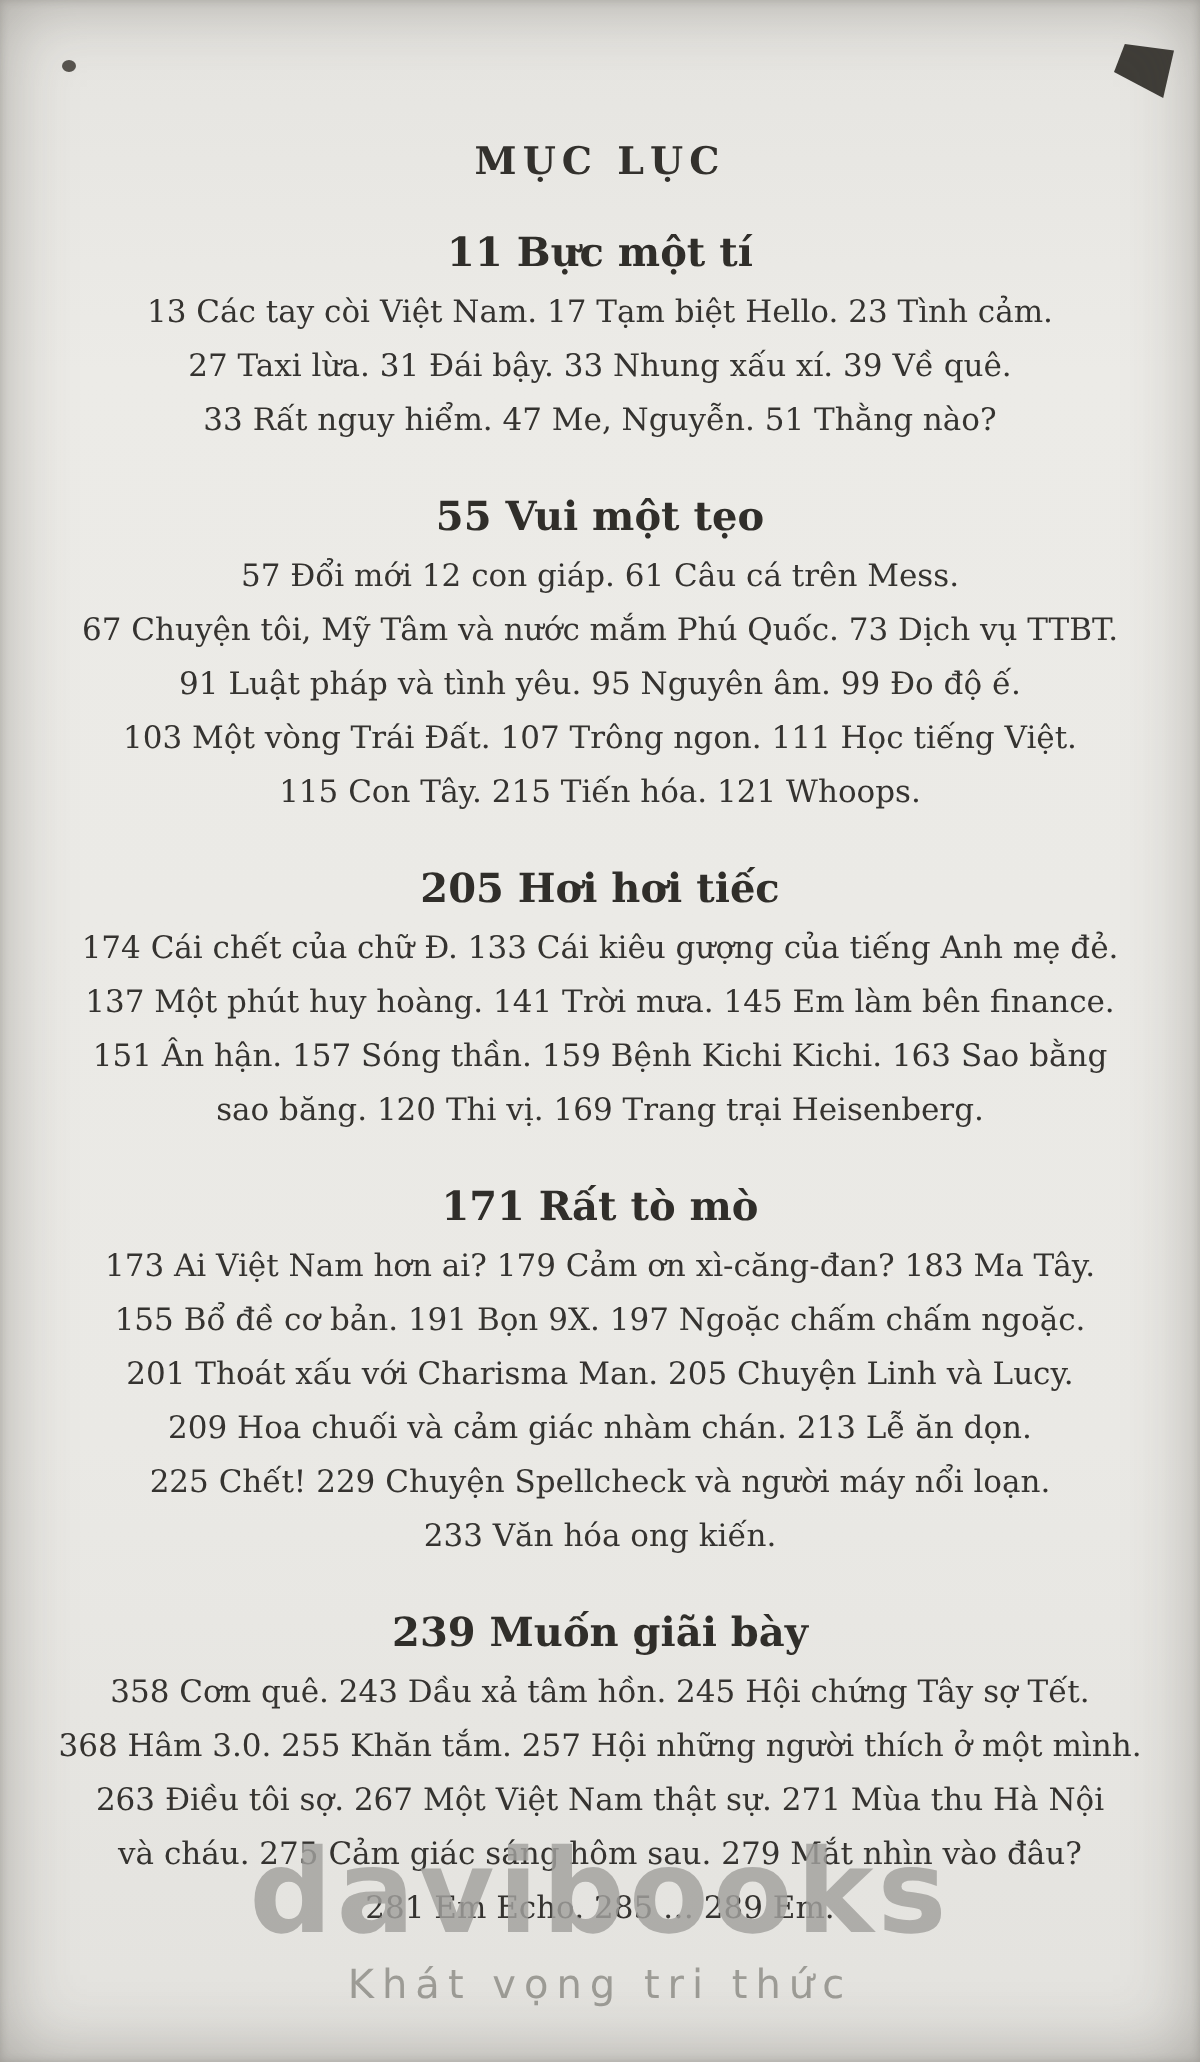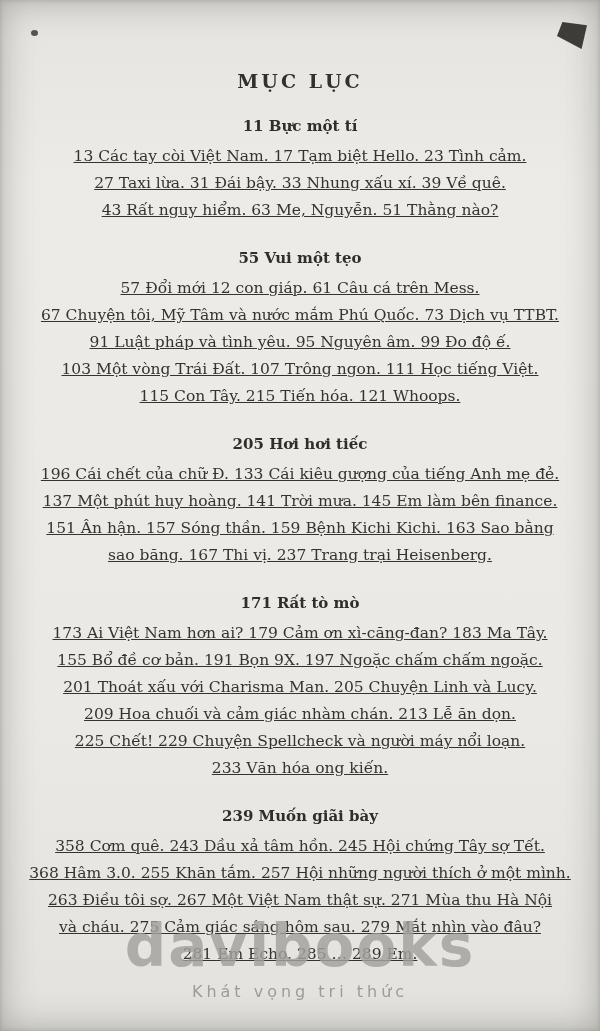--- a/index.html
+++ b/index.html
@@ -42,53 +42,52 @@
   .title {
     margin: 0 0 6px 0;
     font-size: 19px;
     font-weight: bold;
     letter-spacing: 3px;
     color: #33312d;
   }
   .sec { margin: 0; }
   .sec-heading {
     margin: 22px 0 5px 0;
-    font-size: 15px;
+    font-size: 20px;
     font-weight: bold;
     line-height: 24px;
     color: #302e2a;
   }
   .line {
     margin: 0;
     font-size: 15.5px;
     line-height: 27px;
     white-space: nowrap;
     color: #353330;
-    text-decoration: underline;
   }
   .watermark {
     position: absolute;
     left: 0; right: 0; top: 916px;
     text-align: center;
     z-index: 4;
     pointer-events: none;
   }
   .wm-brand {
     font-family: "DejaVu Sans", "Liberation Sans", sans-serif;
     font-size: 58px;
     font-weight: bold;
     letter-spacing: 2px;
     color: #a2a19e;
     opacity: .82;
     line-height: 60px;
     text-align: center;
   }
   .wm-tagline {
     font-family: "DejaVu Sans", "Liberation Sans", sans-serif;
-    font-size: 16px;
+    font-size: 20px;
     letter-spacing: 4px;
     color: #96958f;
     opacity: .9;
     line-height: 28px;
     margin-top: 2px;
   }
 </style>
 </head>
 <body>
 
@@ -97,38 +96,38 @@
   <div class="mark-tl"></div>
   <div class="mark-tr"></div>
 
   <main class="toc">
     <h1 class="title">MỤC LỤC</h1>
 
     <section class="sec">
       <h2 class="sec-heading">11 Bực một tí</h2>
       <p class="line">13 Các tay còi Việt Nam. 17 Tạm biệt Hello. 23 Tình cảm.</p>
       <p class="line">27 Taxi lừa. 31 Đái bậy. 33 Nhung xấu xí. 39 Về quê.</p>
-      <p class="line">43 Rất nguy hiểm. 63 Me, Nguyễn. 51 Thằng nào?</p>
+      <p class="line">33 Rất nguy hiểm. 47 Me, Nguyễn. 51 Thằng nào?</p>
     </section>
 
     <section class="sec">
       <h2 class="sec-heading">55 Vui một tẹo</h2>
       <p class="line">57 Đổi mới 12 con giáp. 61 Câu cá trên Mess.</p>
       <p class="line">67 Chuyện tôi, Mỹ Tâm và nước mắm Phú Quốc. 73 Dịch vụ TTBT.</p>
       <p class="line">91 Luật pháp và tình yêu. 95 Nguyên âm. 99 Đo độ ế.</p>
       <p class="line">103 Một vòng Trái Đất. 107 Trông ngon. 111 Học tiếng Việt.</p>
       <p class="line">115 Con Tây. 215 Tiến hóa. 121 Whoops.</p>
     </section>
 
     <section class="sec">
       <h2 class="sec-heading">205 Hơi hơi tiếc</h2>
-      <p class="line">196 Cái chết của chữ Đ. 133 Cái kiêu gượng của tiếng Anh mẹ đẻ.</p>
+      <p class="line">174 Cái chết của chữ Đ. 133 Cái kiêu gượng của tiếng Anh mẹ đẻ.</p>
       <p class="line">137 Một phút huy hoàng. 141 Trời mưa. 145 Em làm bên finance.</p>
       <p class="line">151 Ân hận. 157 Sóng thần. 159 Bệnh Kichi Kichi. 163 Sao bằng</p>
-      <p class="line">sao băng. 167 Thi vị. 237 Trang trại Heisenberg.</p>
+      <p class="line">sao băng. 120 Thi vị. 169 Trang trại Heisenberg.</p>
     </section>
 
     <section class="sec">
       <h2 class="sec-heading">171 Rất tò mò</h2>
       <p class="line">173 Ai Việt Nam hơn ai? 179 Cảm ơn xì-căng-đan? 183 Ma Tây.</p>
       <p class="line">155 Bổ đề cơ bản. 191 Bọn 9X. 197 Ngoặc chấm chấm ngoặc.</p>
       <p class="line">201 Thoát xấu với Charisma Man. 205 Chuyện Linh và Lucy.</p>
       <p class="line">209 Hoa chuối và cảm giác nhàm chán. 213 Lễ ăn dọn.</p>
       <p class="line">225 Chết! 229 Chuyện Spellcheck và người máy nổi loạn.</p>
       <p class="line">233 Văn hóa ong kiến.</p>

